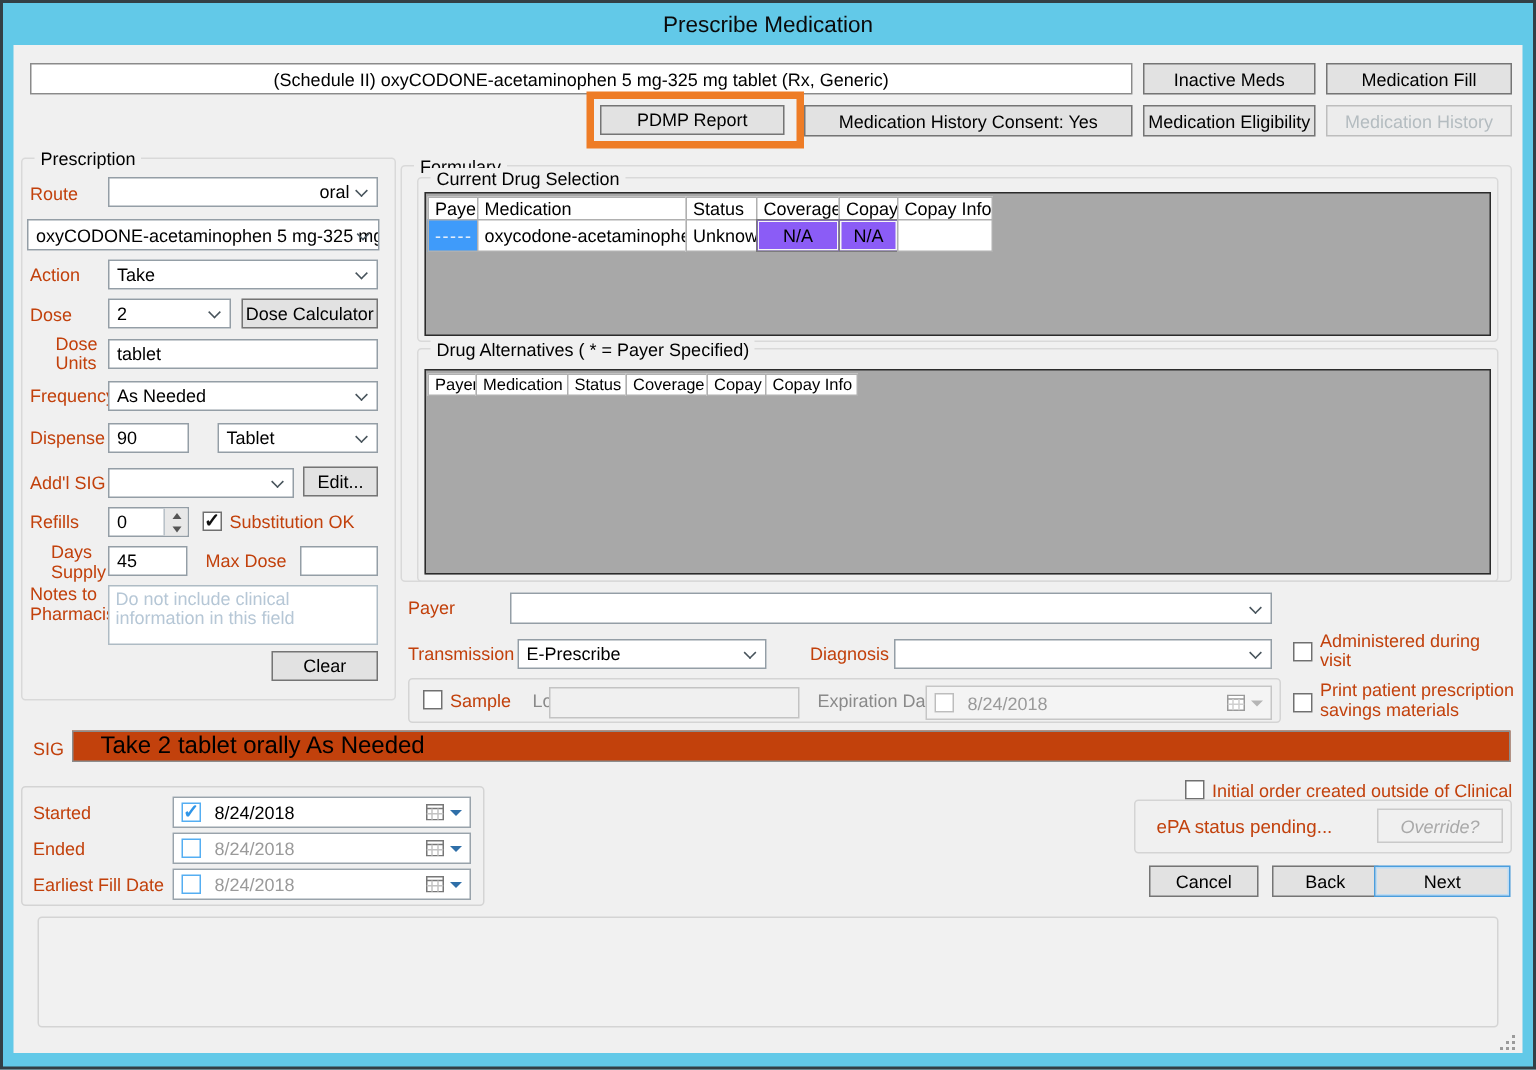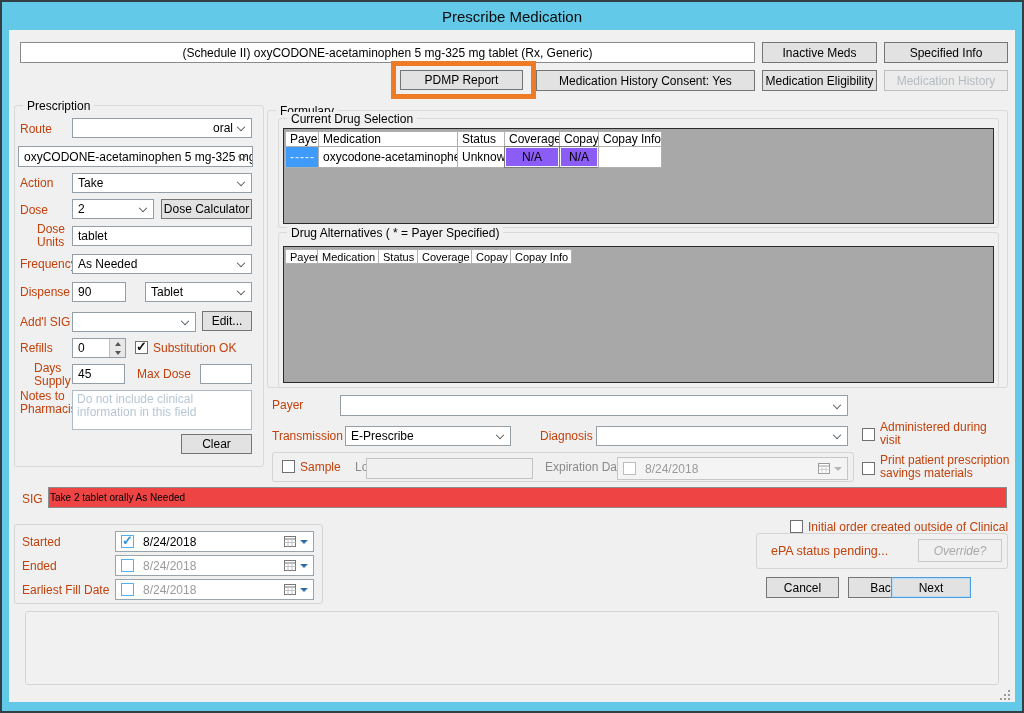--- a/index.html
+++ b/index.html
@@ -52,36 +52,36 @@
 
   .spinner { position:absolute; background:#fff; border:1px solid #949ea6; display:flex; font-size:12px; }
   .spinner .val { flex:1; padding:2px 5px; }
   .spinner .btns { width:16px; border-left:1px solid #b9c2c9; display:flex; flex-direction:column; background:#e8e8e8; }
   .spinner .btns div { flex:1; display:flex; align-items:center; justify-content:center; }
   .triup-s { width:0; height:0; border-left:3px solid transparent; border-right:3px solid transparent; border-bottom:4px solid #555; }
   .tridn-s { width:0; height:0; border-left:3px solid transparent; border-right:3px solid transparent; border-top:4px solid #555; }
 
   .highlight { position:absolute; border:5px solid #ee7c26; }
   .panel { position:absolute; border:1px solid #d4d4d4; border-radius:3px; background:#f0f0f0; }
-  .sigfield { position:absolute; background:#ef4444; border:1px solid #8c8c8c; font-size:10px; display:flex; align-items:center; padding:0 1px; }
+  .sigfield { position:absolute; background:#c2410c; border:1px solid #8c8c8c; font-size:16px; display:flex; align-items:center; padding:0 18px; }
   .btn.next { border:1px solid #4a9ede; box-shadow:inset 0 0 0 1px #bcdcf5; }
   .btn.override { font-style:italic; color:#a9a9a9; border-color:#c9c9c9; background:#f0f0f0; }
 </style>
 </head>
 <body>
 
 <div class="window">
   <div class="titlebar">
     <span>Prescribe Medication</span>
   </div>
   <div class="client">
 
     <div class="field" style="left:11px;top:12px;width:735px;height:21px;justify-content:center;border-color:#8a8a8a;">(Schedule II) oxyCODONE-acetaminophen 5 mg-325 mg tablet (Rx, Generic)</div>
     <div class="btn" style="left:753px;top:12px;width:115px;height:21px;">Inactive Meds</div>
-    <div class="btn" style="left:875px;top:12px;width:124px;height:21px;">Specified Info</div>
+    <div class="btn" style="left:875px;top:12px;width:124px;height:21px;">Medication Fill</div>
 
     <div class="highlight" style="left:382px;top:31px;width:145px;height:38px;"></div>
     <div class="btn" style="left:391px;top:40px;width:123px;height:20px;">PDMP Report</div>
     <div class="btn" style="left:527px;top:40px;width:219px;height:21px;">Medication History Consent: Yes</div>
     <div class="btn" style="left:753px;top:40px;width:115px;height:21px;">Medication Eligibility</div>
     <div class="btn disabled" style="left:875px;top:40px;width:124px;height:21px;">Medication History</div>
 
     <div class="group" style="left:5px;top:75px;width:250px;height:362px;">
       <span class="glabel">Prescription</span>
     </div>
@@ -292,21 +292,21 @@
         <span class="tridown" style="border-top-color:#2f6fa8;"></span>
       </span>
     </div>
 
     <div class="panel" style="left:747px;top:503px;width:252px;height:36px;"></div>
     <span class="lbl" style="left:762px;top:515px;font-size:12.5px;">ePA status pending...</span>
     <div class="btn override" style="left:909px;top:509px;width:84px;height:23px;">Override?</div>
 
     <div class="btn" style="left:757px;top:547px;width:73px;height:21px;">Cancel</div>
     <div class="btn" style="left:839px;top:547px;width:71px;height:21px;">Back</div>
-    <div class="btn next" style="left:882px;top:547px;width:80px;height:21px;">Next</div>
+    <div class="btn next" style="left:907px;top:547px;width:91px;height:21px;">Next</div>
 
     <div class="panel" style="left:16px;top:581px;width:974px;height:74px;background:#f1f1f1;"></div>
 
     <svg style="position:absolute;left:991px;top:660px;" width="11" height="11">
       <rect x="8" y="0" width="2" height="2" fill="#9a9a9a"></rect>
         <rect x="8" y="4" width="2" height="2" fill="#9a9a9a"></rect>
         <rect x="8" y="8" width="2" height="2" fill="#9a9a9a"></rect>
       <rect x="4" y="4" width="2" height="2" fill="#9a9a9a"></rect>
         <rect x="4" y="8" width="2" height="2" fill="#9a9a9a"></rect>
       <rect x="0" y="8" width="2" height="2" fill="#9a9a9a"></rect>

